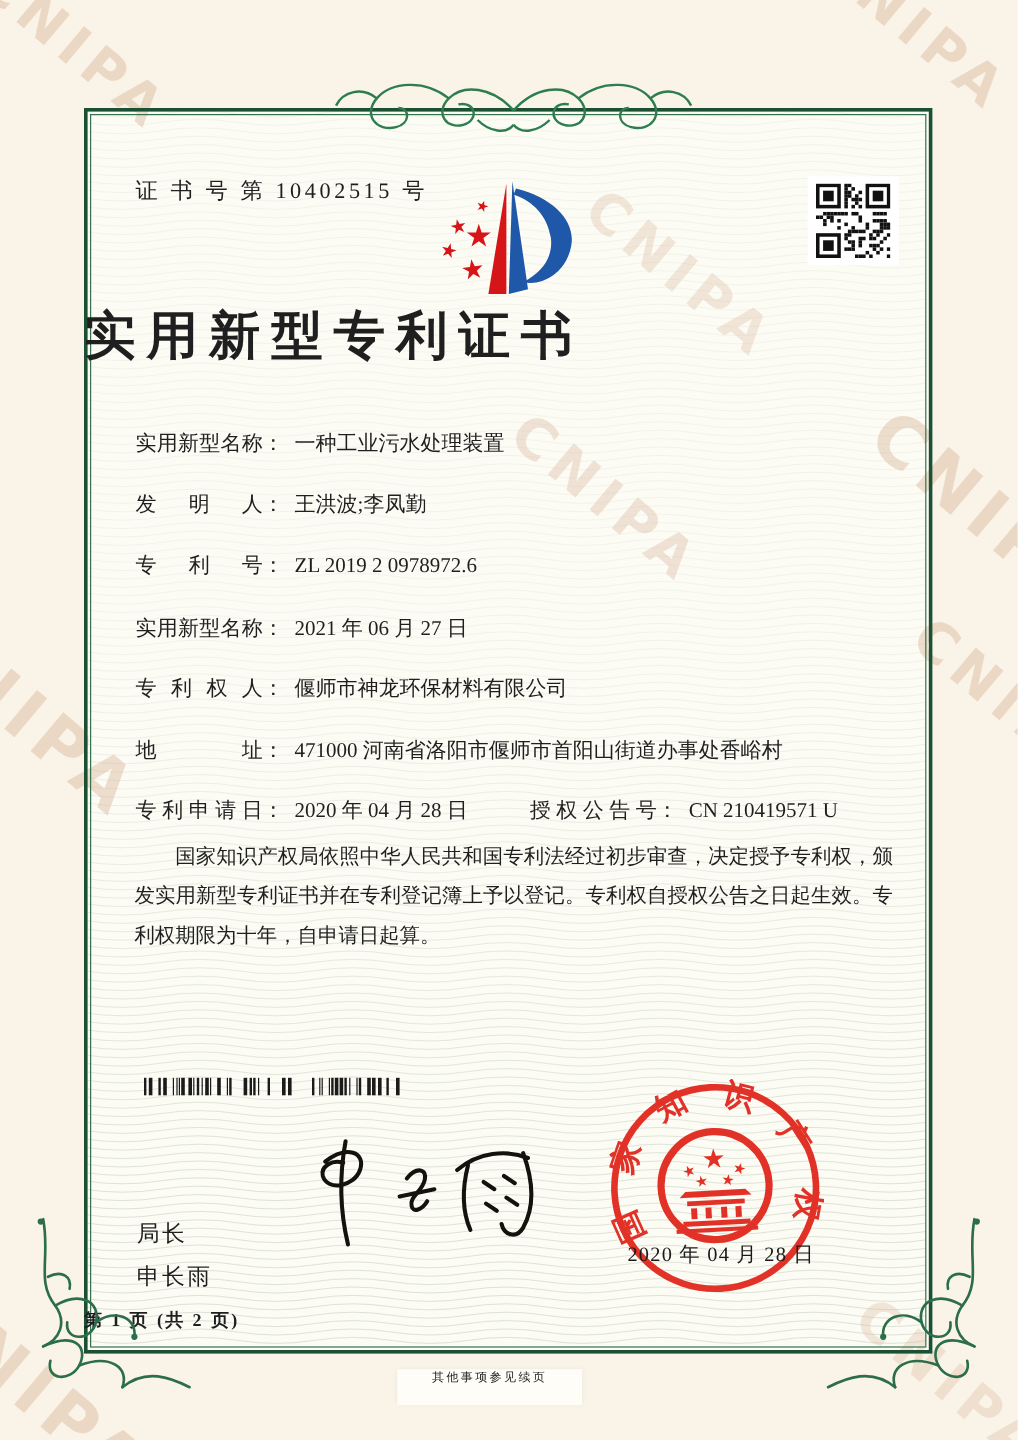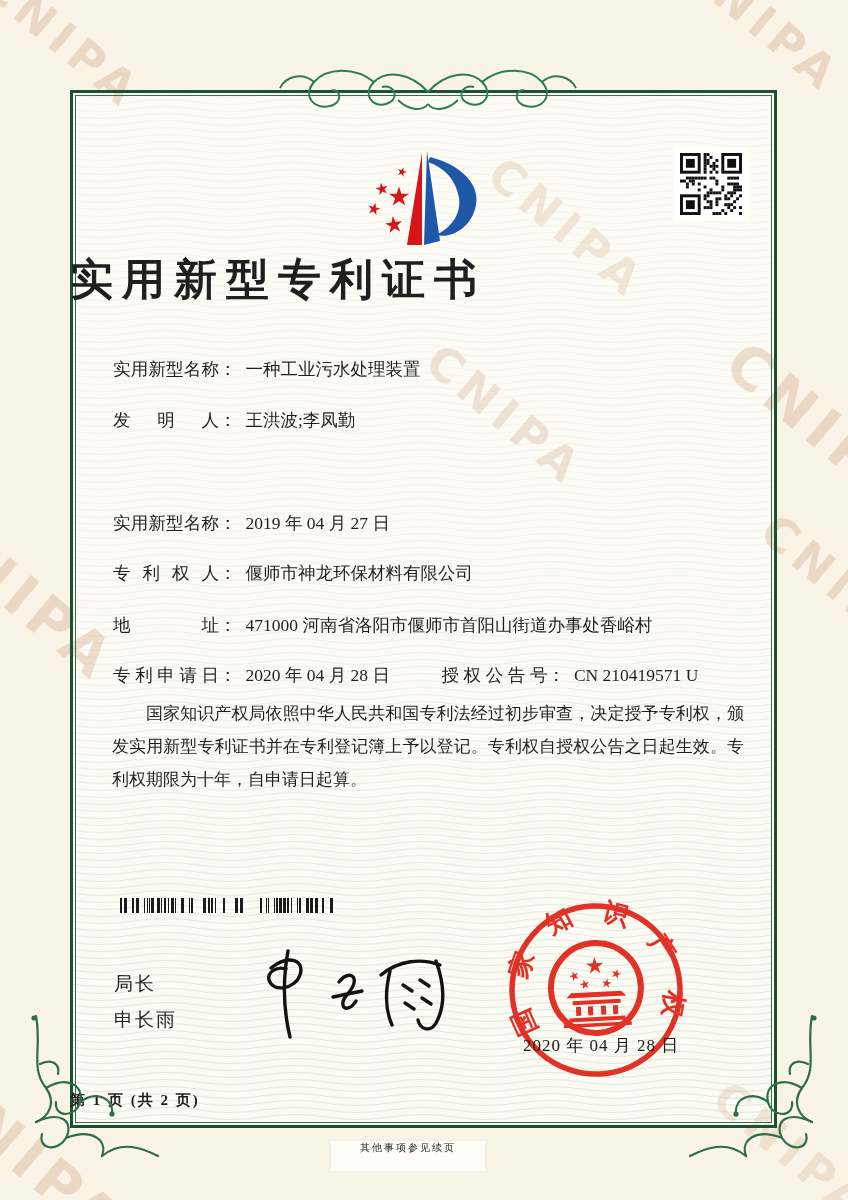--- a/index.html
+++ b/index.html
@@ -21,21 +21,21 @@
   .certno{left:113px;top:146px;font-size:18.5px;letter-spacing:3px;}
   .title{left:70px;top:251px;width:724px;text-align:left;font-size:43px;font-weight:600;
          letter-spacing:9px;}
   .row{left:113px;width:635px;font-size:17.5px;white-space:nowrap;}
   .row .lab{display:inline-block;width:106px;text-align:justify;text-align-last:justify;
             vertical-align:top;}
   .row .val{margin-left:9px;}
   .row2cell{display:inline-block;width:324px;}
   .paras{left:112px;top:697px;width:632px;font-size:17px;line-height:33px;text-align:justify;}
   .paras p{margin:0;text-indent:2em;}
-  .officer{left:114px;font-size:19px;letter-spacing:2px;}
+  .officer{left:114px;font-size:19px;letter-spacing:2px;margin-top:44px;}
   .pagenum{left:70px;top:1091px;width:707px;text-align:left;font-size:15px;letter-spacing:2px;font-weight:bold;}
   .contnote{left:331px;top:1141px;width:154px;height:30px;background:#fffdf8;
             box-shadow:0 0 4px rgba(0,0,0,0.06);text-align:center;font-size:10px;
             letter-spacing:2px;padding-top:0;z-index:5;}
   .qrpatch{left:673px;top:147px;width:76px;height:74px;background:#fff;}
   .sealdate{left:520px;top:1034px;width:162px;text-align:center;font-size:17px;
             letter-spacing:1px;color:#191919;z-index:5;}
   svg{display:block;}
 </style>
 </head>
@@ -202,20 +202,21 @@
   <span class="wm big" style="left:20px;top:595px">CNIPA</span>
   <span class="wm" style="left:840px;top:585px">CNIPA</span>
   <span class="wm big" style="left:28px;top:1158px">CNIPA</span>
   <span class="wm" style="left:792px;top:1152px;color:rgba(214,178,148,0.30)">CNIPA</span>
 </div>
 
 <div class="abs frame-border"></div>
 
 <div class="content">
 
+  <div class="abs certno">证 书 号 第 10402515 号</div>
 
   <svg class="abs" style="left:366px;top:145px" width="124" height="106" viewBox="0 0 124 106">
     <defs>
       <path id="st" d="M0,-1 L0.224,-0.309 L0.951,-0.309 L0.363,0.118 L0.588,0.809 L0,0.382 L-0.588,0.809 L-0.363,0.118 L-0.951,-0.309 L-0.224,-0.309 Z"></path>
     </defs>
     <path d="M64,12 C96,20 114,40 110,60 C106,82 86,94 70,90 C88,81 95,67 93,53 C90,35 79,23 62,17 Z" fill="#1f58a9"></path>
     <polygon points="56,8 41,100 56,100" fill="#d61518"></polygon>
     <polygon points="61,6 58,100 74,96" fill="#1f58a9"></polygon>
     <g fill="#d61518">
       <use href="#st" transform="translate(36,27) scale(5) rotate(18)"></use>
@@ -339,22 +340,25 @@
   </div>
 
   <div class="abs title">实用新型专利证书</div>
 
   <div class="abs row" style="top:357px">
     <span class="lab">实用新型名称</span><span>：</span><span class="val">一种工业污水处理装置</span>
   </div>
   <div class="abs row" style="top:408px">
     <span class="lab">发明人</span><span>：</span><span class="val">王洪波;李凤勤</span>
   </div>
+  <div class="abs row" style="top:459px">
+    <span class="lab">专利号</span><span>：</span><span class="val">ZL 2019 2 0978972.6</span>
+  </div>
   <div class="abs row" style="top:511px">
-    <span class="lab">实用新型名称</span><span>：</span><span class="val">2019 年 04 月 27 日</span>
+    <span class="lab">实用新型名称</span><span>：</span><span class="val">2021 年 06 月 27 日</span>
   </div>
   <div class="abs row" style="top:561px">
     <span class="lab">专利权人</span><span>：</span><span class="val">偃师市神龙环保材料有限公司</span>
   </div>
   <div class="abs row" style="top:613px">
     <span class="lab">地址</span><span>：</span><span class="val">471000 河南省洛阳市偃师市首阳山街道办事处香峪村</span>
   </div>
   <div class="abs row" style="top:663px">
     <span class="row2cell">
       <span class="lab">专利申请日</span><span>：</span><span class="val">2020 年 04 月 28 日</span>

